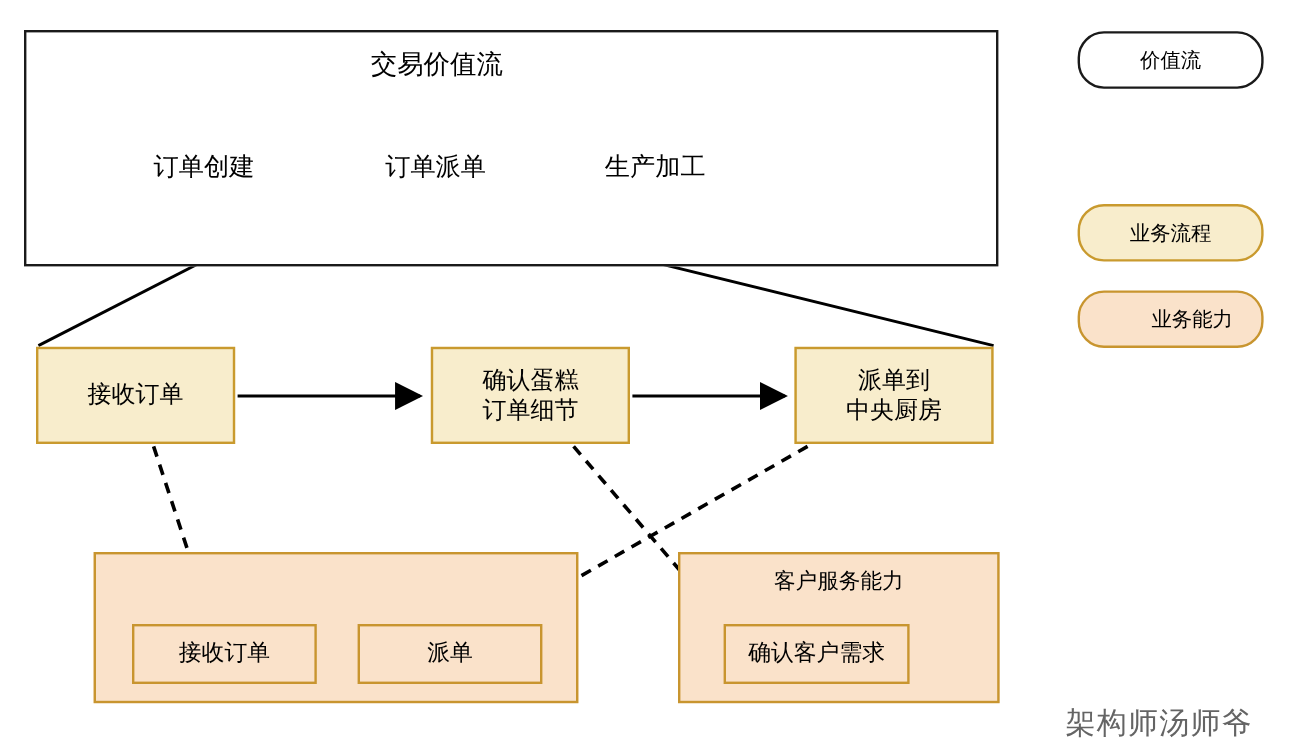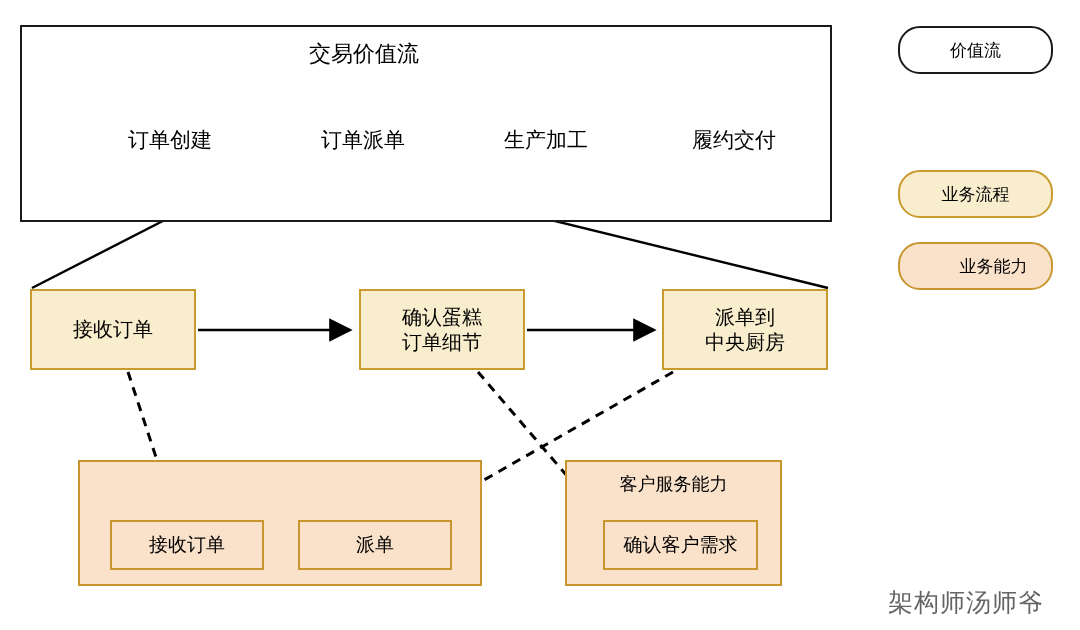--- a/index.html
+++ b/index.html
@@ -66,21 +66,21 @@
   #process-confirm-cake  { left: 359px; width: 166px; }
   #process-dispatch-kitchen { left: 662px; width: 166px; }
 
   
   .capability-container {
     background: #FAE2CA;
     border: 2px solid #C8952F;
     display: block;
   }
   #capability-order-fulfillment { left: 78px; top: 460px; width: 404px; height: 126px; }
-  #capability-customer-service  { left: 565px; top: 460px; width: 217px; height: 126px; }
+  #capability-customer-service  { left: 565px; top: 460px; width: 268px; height: 126px; }
   .capability-title {
     position: absolute;
     left: 0; right: 0; top: 12px;
     text-align: center;
     font-size: 18px;
     color: #000;
   }
   .capability-item {
     position: absolute;
     box-sizing: border-box;
@@ -162,21 +162,20 @@
     <line x1="478" y1="372" x2="598" y2="512" stroke="#000" stroke-width="3" stroke-dasharray="9,7" marker-end="url(#dash-arrow)"></line>
     <line x1="673" y1="372" x2="428" y2="512" stroke="#000" stroke-width="3" stroke-dasharray="9,7" marker-end="url(#dash-arrow)"></line>
   </svg>
 
   <div class="node" id="value-stream-frame"></div>
   <div class="node" id="value-stream-title">交易价值流</div>
 
   <div class="node stage-label" style="left:90px;width:160px;">订单创建</div>
   <div class="node stage-label" style="left:283px;width:160px;">订单派单</div>
   <div class="node stage-label" style="left:476px;width:140px;">生产加工</div>
-  <div class="node stage-label" style="left:649px;width:170px;">履约交付</div>
 
   <div class="node process-box" id="process-receive-order">
     <span>接收订单</span>
   </div>
 
   <div class="node process-box" id="process-dispatch-kitchen">
     <span>
       <span>派单到</span><br>
       <span>中央厨房</span>
     </span>

